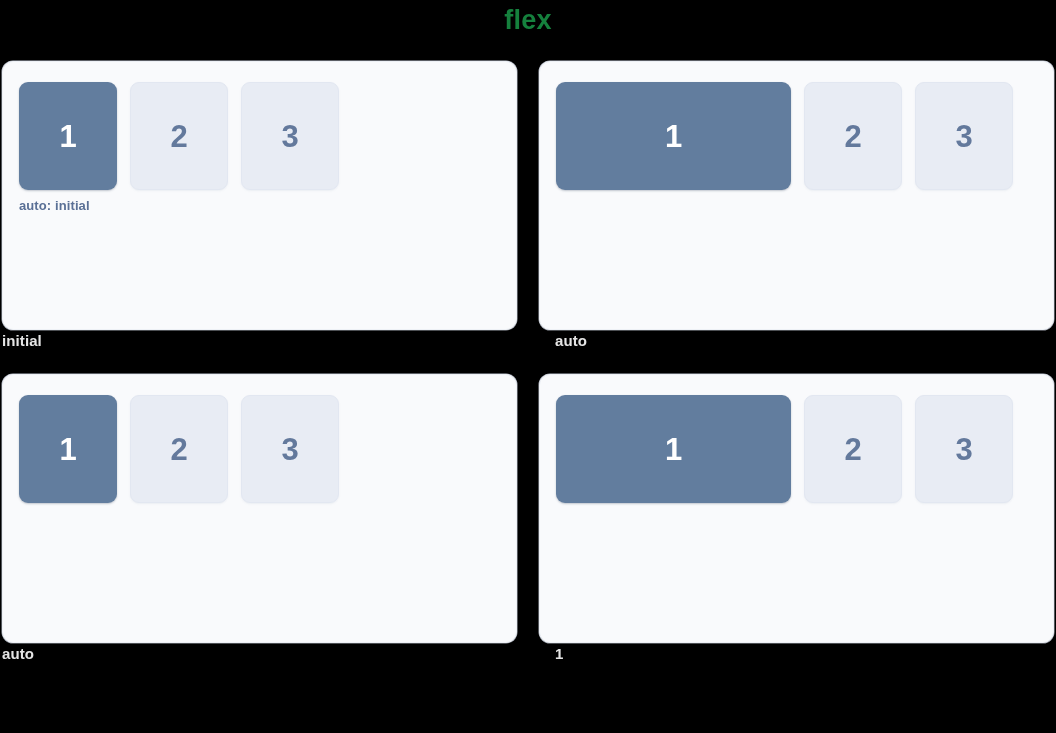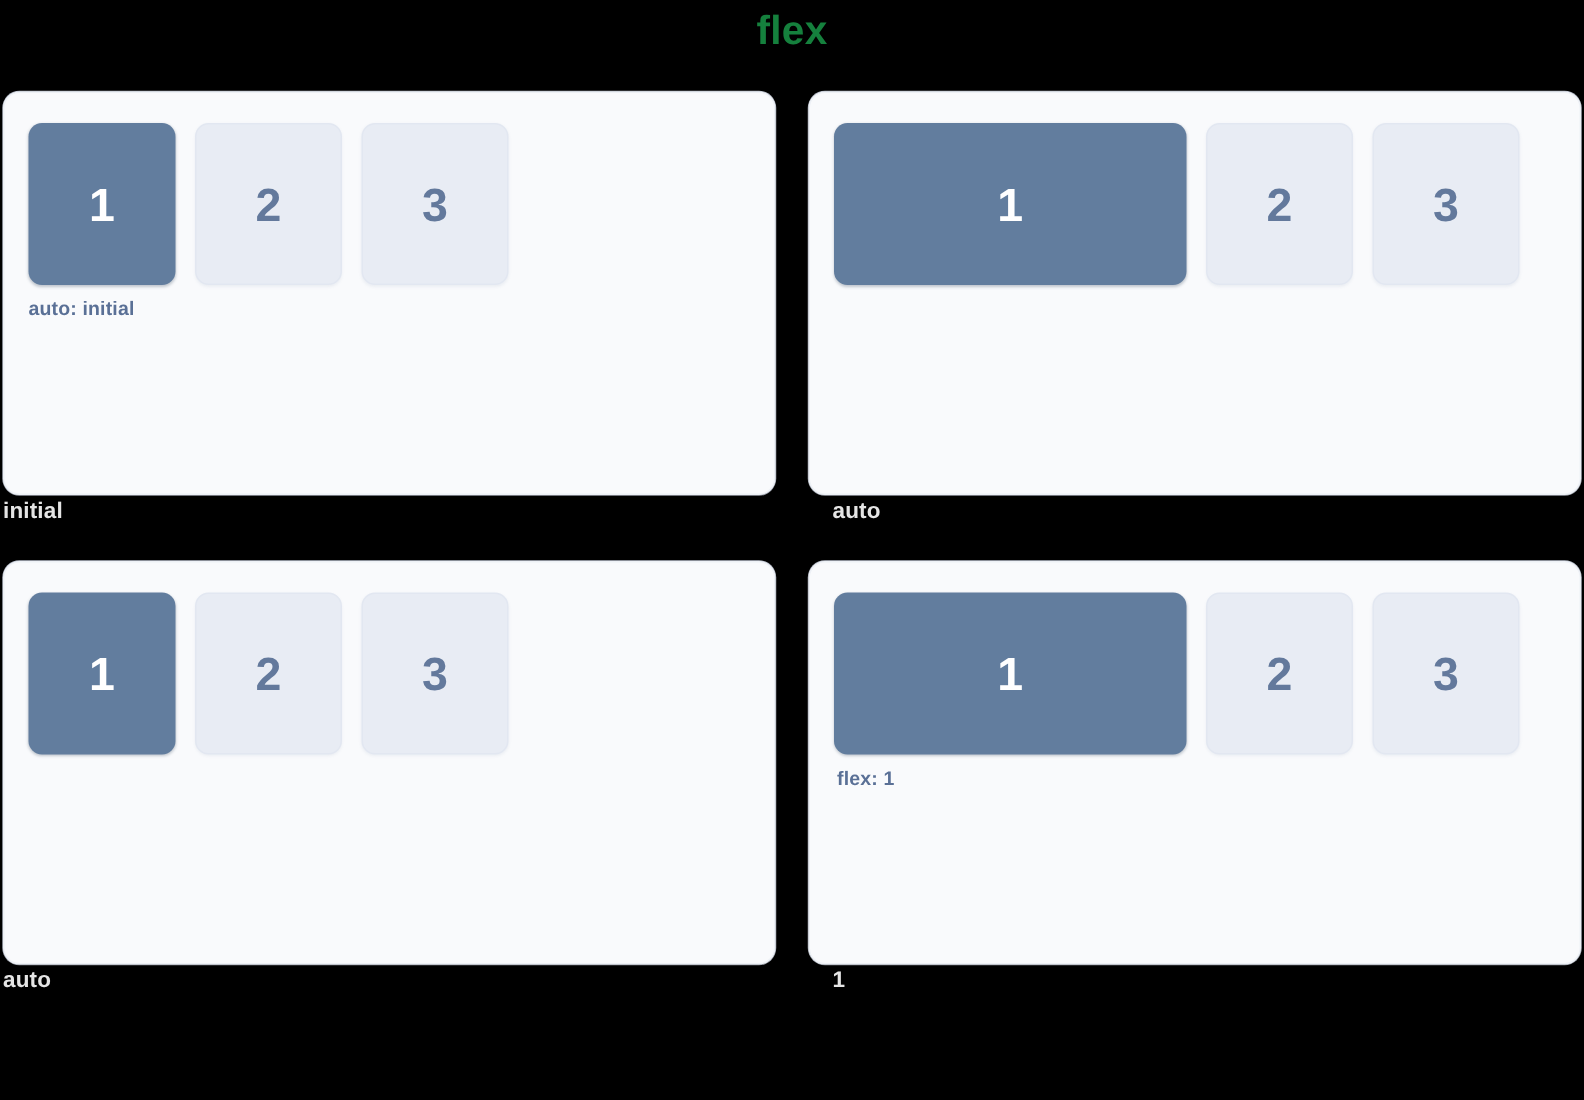--- a/index.html
+++ b/index.html
@@ -155,18 +155,17 @@
     <div class="cell-caption">auto</div>
   </div>
 
   <div class="cell right row2">
     <div class="panel grow-wide">
       <div class="flex-row">
         <div class="box primary">1</div>
         <div class="box muted">2</div>
         <div class="box muted">3</div>
       </div>
-      <div class="panel-note indent">flex: 1</div>
     </div>
     <div class="cell-caption">1</div>
   </div>
 
 </div>
 
 </body></html>

